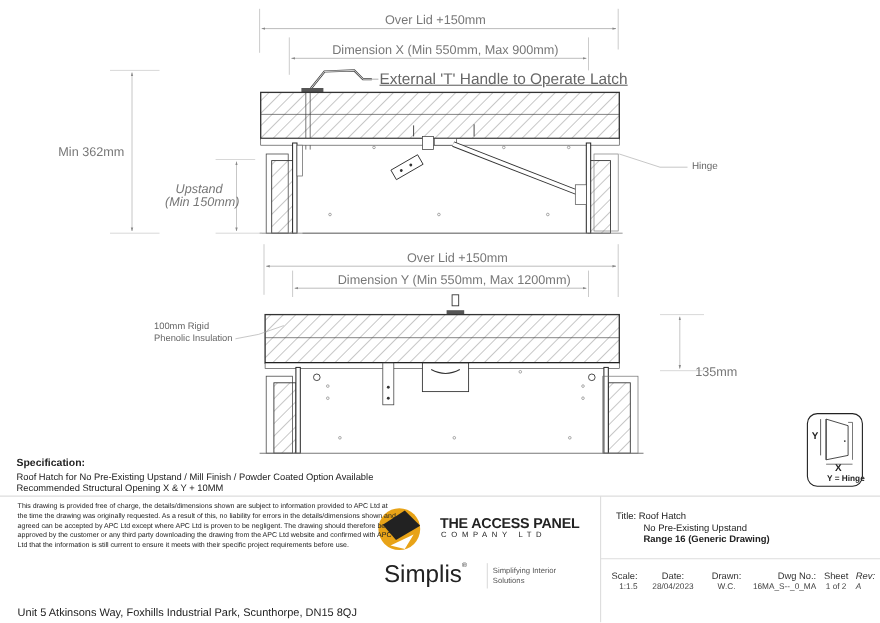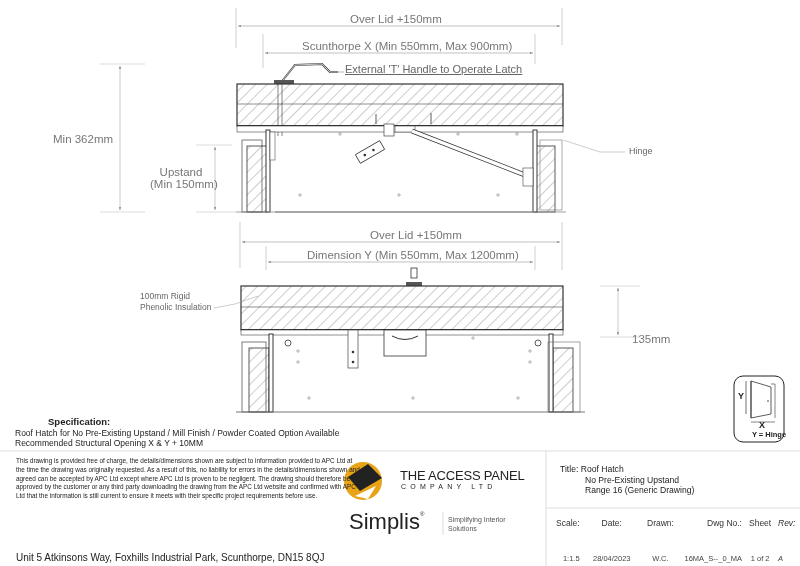--- a/index.html
+++ b/index.html
@@ -1,26 +1,26 @@
 <!DOCTYPE html>
 <html><head>
 <meta charset="utf-8">
 <style>
   html,body{margin:0;padding:0;background:#fff;}
   body{width:800px;height:566px;position:relative;overflow:hidden;font-family:"Liberation Sans",sans-serif;color:#222;}
   .abs{position:absolute;}
   .dim-text{color:#777;font-size:11.5px;white-space:nowrap;}
-  .note-text{color:#666;font-size:11px;white-space:nowrap;}
+  .note-text{color:#666;font-size:14px;white-space:nowrap;}
   svg.draw{position:absolute;left:0;top:0;}
   .spec-title{font-weight:bold;font-size:9.5px;}
   .spec-line{font-size:8.5px;}
   .disclaimer{font-size:6.4px;line-height:8.8px;width:345px;}
   .address{font-size:10px;line-height:11px;margin-top:24px;}
   .tb-label{font-size:8.5px;color:#333;}
-  .tb-val{font-size:7.5px;color:#444;margin-top:26px;}
+  .tb-val{font-size:7.5px;color:#444;}
   .title-block{font-size:8.6px;line-height:10.5px;color:#222;}
 </style>
 </head>
 <body>
 
 <svg class="draw" width="800" height="566" viewBox="0 0 800 566">
   <defs>
     <pattern id="hatch" patternUnits="userSpaceOnUse" width="8" height="8" patternTransform="rotate(45)">
       <line x1="0" y1="0" x2="0" y2="8" stroke="#555" stroke-width="0.6"></line>
     </pattern>
@@ -168,65 +168,65 @@
 
   <g>
     <circle cx="363" cy="481" r="19" fill="#E8A317"></circle>
     <path d="M348,477 L368,464 L382,478 L360,491 Z" fill="#222"></path>
     <path d="M355,496 L376,486 L368,499 Z" fill="#fff"></path>
   </g>
   <line x1="443" y1="512" x2="443" y2="535" stroke="#ccc" stroke-width="0.7"></line>
 </svg>
 
 <div class="abs dim-text" style="left:350px;top:13px;">Over Lid +150mm</div>
-<div class="abs dim-text" style="left:302px;top:40px;">Scunthorpe X (Min 550mm, Max 900mm)</div>
+<div class="abs dim-text" style="left:302px;top:40px;">Dimension X (Min 550mm, Max 900mm)</div>
 <div class="abs note-text" style="left:345px;top:63px;text-decoration:underline;">External 'T' Handle to Operate Latch</div>
 <div class="abs dim-text" style="left:53px;top:133px;">Min 362mm</div>
-<div class="abs dim-text" style="left:150px;top:166px;width:62px;text-align:center;">
+<div class="abs dim-text" style="left:150px;top:166px;width:62px;text-align:center;font-style:italic;">
   <div>Upstand</div>
   <div>(Min 150mm)</div>
 </div>
 <div class="abs note-text" style="left:629px;top:146px;font-size:9px;">Hinge</div>
 
 <div class="abs dim-text" style="left:370px;top:229px;">Over Lid +150mm</div>
 <div class="abs dim-text" style="left:307px;top:249px;">Dimension Y (Min 550mm, Max 1200mm)</div>
 <div class="abs note-text" style="left:140px;top:291px;font-size:8.5px;line-height:11px;">
   <div>100mm Rigid</div>
   <div>Phenolic Insulation</div>
 </div>
 <div class="abs dim-text" style="left:632px;top:306px;margin-top:27px;">135mm</div>
 
 <div class="abs" style="left:738px;top:391px;font-size:9px;font-weight:bold;">Y</div>
 <div class="abs" style="left:759px;top:420px;font-size:9px;font-weight:bold;">X</div>
 <div class="abs" style="left:736px;top:430px;width:66px;text-align:center;font-size:7.5px;font-weight:bold;">Y = Hinge</div>
 
-<div class="abs spec-title" style="left:15px;top:416px;margin-left:33px;">Specification:</div>
+<div class="abs spec-title" style="left:15px;top:416px;">Specification:</div>
 <div class="abs spec-line" style="left:15px;top:428px;">Roof Hatch for No Pre-Existing Upstand / Mill Finish / Powder Coated Option Available</div>
 <div class="abs spec-line" style="left:15px;top:438px;">Recommended Structural Opening X &amp; Y + 10MM</div>
 
 <div class="abs disclaimer" style="left:16px;top:457px;">This drawing is provided free of charge, the details/dimensions shown are subject to information provided to APC Ltd at the time the drawing was originally requested. As a result of this, no liability for errors in the details/dimensions shown and agreed can be accepted by APC Ltd except where APC Ltd is proven to be negligent. The drawing should therefore be approved by the customer or any third party downloading the drawing from the APC Ltd website and confirmed with APC Ltd that the information is still current to ensure it meets with their specific project requirements before use.</div>
 <div class="abs address" style="left:16px;top:528px;">
   <div>Unit 5 Atkinsons Way, Foxhills Industrial Park, Scunthorpe, DN15 8QJ</div>
 </div>
 
-<div class="abs" style="left:400px;top:468px;font-weight:normal;font-size:13px;letter-spacing:-0.2px;">THE ACCESS PANEL</div>
+<div class="abs" style="left:400px;top:468px;font-weight:bold;font-size:13px;letter-spacing:-0.2px;">THE ACCESS PANEL</div>
 <div class="abs" style="left:401px;top:483px;font-size:7px;letter-spacing:4.2px;">COMPANY LTD</div>
 <div class="abs" style="left:349px;top:509px;font-size:22px;color:#222;">
   <span>Simplis</span><sup style="font-size:6px;vertical-align:top;position:relative;top:2px;">®</sup>
 </div>
 <div class="abs" style="left:448px;top:515px;font-size:7px;line-height:9px;color:#555;">
   <div>Simplifying Interior</div>
   <div>Solutions</div>
 </div>
 
 <div class="abs title-block" style="left:560px;top:464px;">
   <span>Title:</span>
   <span>Roof Hatch</span>
   <div style="padding-left:25px;">No Pre-Existing Upstand</div>
-  <div style="padding-left:25px;">Range 16 (Generic Drawing)</div>
+  <div style="padding-left:25px;font-weight:bold;">Range 16 (Generic Drawing)</div>
 </div>
 
 <div class="abs" style="left:556px;top:518px;width:240px;">
   <div style="position:absolute;left:0px;text-align:right;">
     <div class="tb-label">Scale:</div>
     <div class="tb-val">1:1.5</div>
   </div>
   <div style="position:absolute;left:37px;text-align:center;">
     <div class="tb-label">Date:</div>
     <div class="tb-val">28/04/2023</div>

